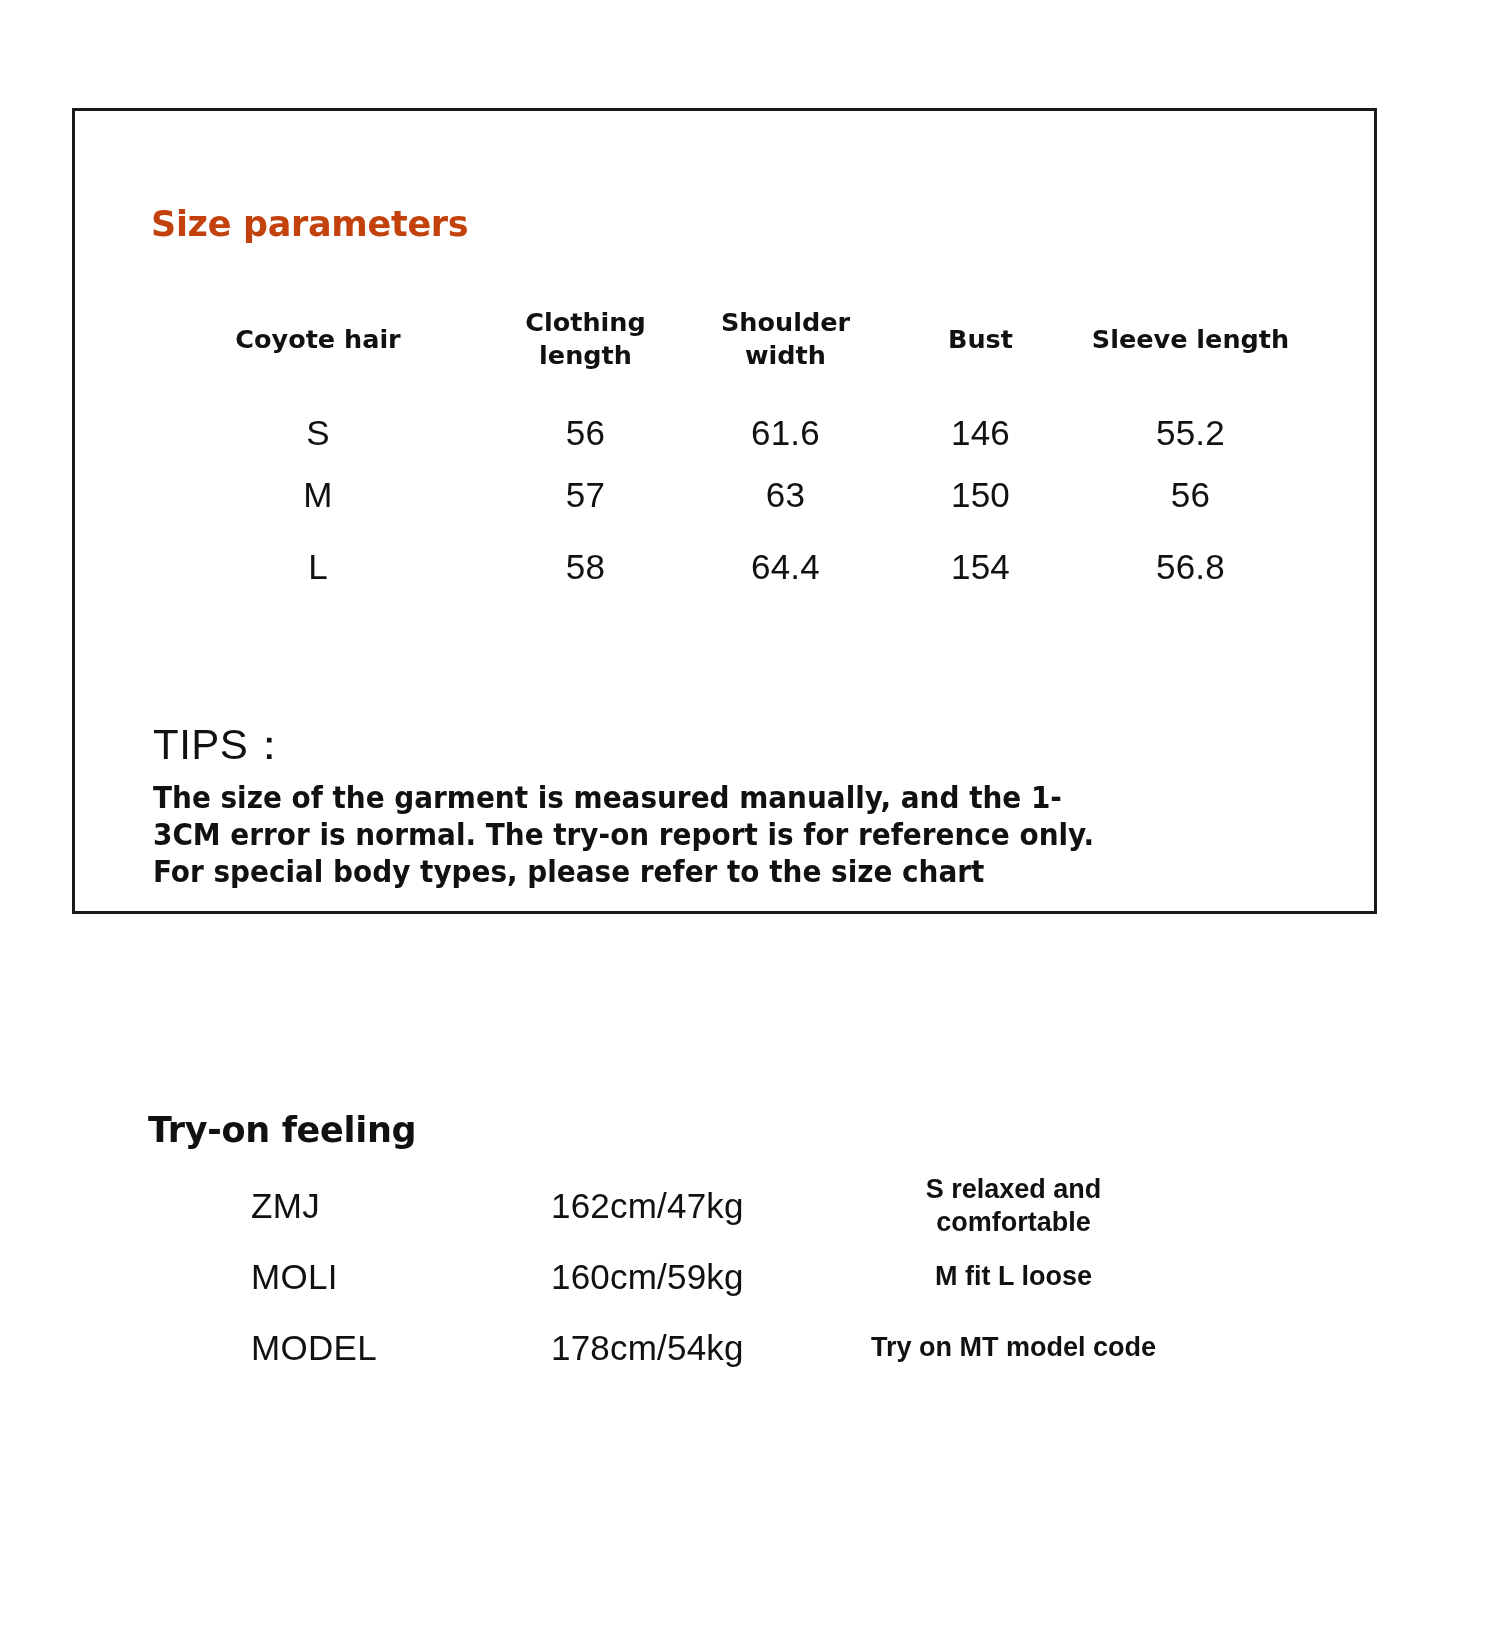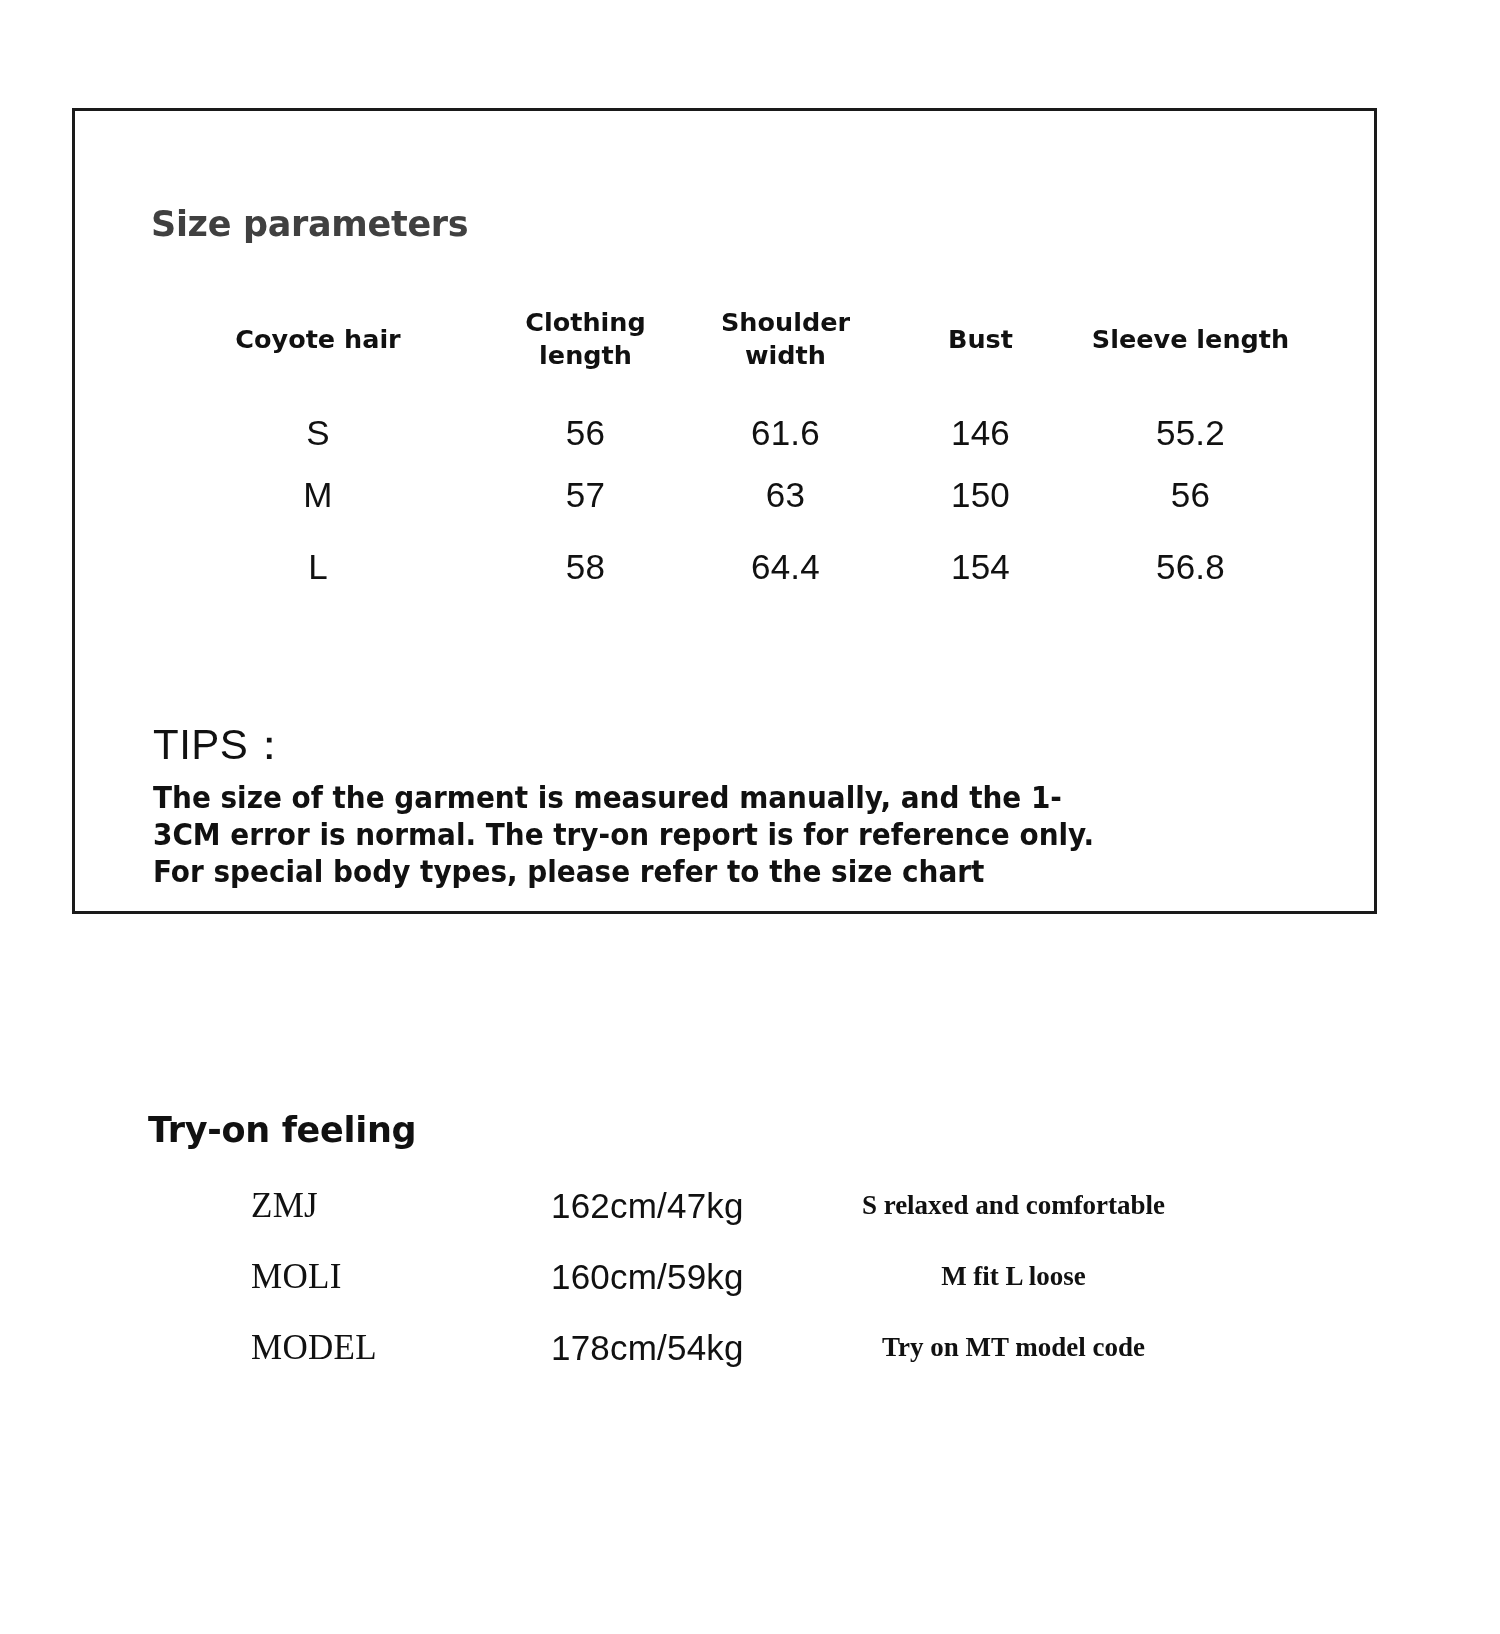--- a/index.html
+++ b/index.html
@@ -29,21 +29,21 @@
   }
 
   .card-title {
     position: absolute;
     left: 76px;
     top: 93px;
     font-family: "DejaVu Sans", sans-serif;
     font-weight: bold;
     font-size: 35px;
     letter-spacing: -0.3px;
-    color: #404040;
+    color: #c2410c;
     white-space: nowrap;
   }
 
   
   .size-table {
     position: absolute;
     left: 78px;
     top: 180px;
     width: 1150px;
     border-collapse: collapse;
@@ -128,35 +128,35 @@
   .tryon-table col.t-name { width: 300px; }
   .tryon-table col.t-meas { width: 280px; }
   .tryon-table col.t-note { width: 350px; }
 
   .tryon-table td {
     vertical-align: middle;
     height: 71px;
     color: #111111;
   }
   .tryon-table td.t-name {
-    font-family: Liberation Serif, serif;
+    font-family: Liberation Sans, sans-serif;
     font-weight: 400;
     font-size: 35px;
     text-align: left;
     letter-spacing: 0.3px;
   }
   .tryon-table td.t-meas {
     font-family: "Liberation Sans Narrow", "Liberation Sans", sans-serif;
     font-weight: 400;
     font-size: 35px;
     text-align: left;
     letter-spacing: 0.2px;
   }
   .tryon-table td.t-note {
-    font-family: Liberation Serif, serif;
+    font-family: Liberation Sans, sans-serif;
     font-weight: bold;
     font-size: 27px;
     line-height: 1.22;
     text-align: center;
     padding-left: 18px;
   }
 </style>
 </head>
 <body>
 

